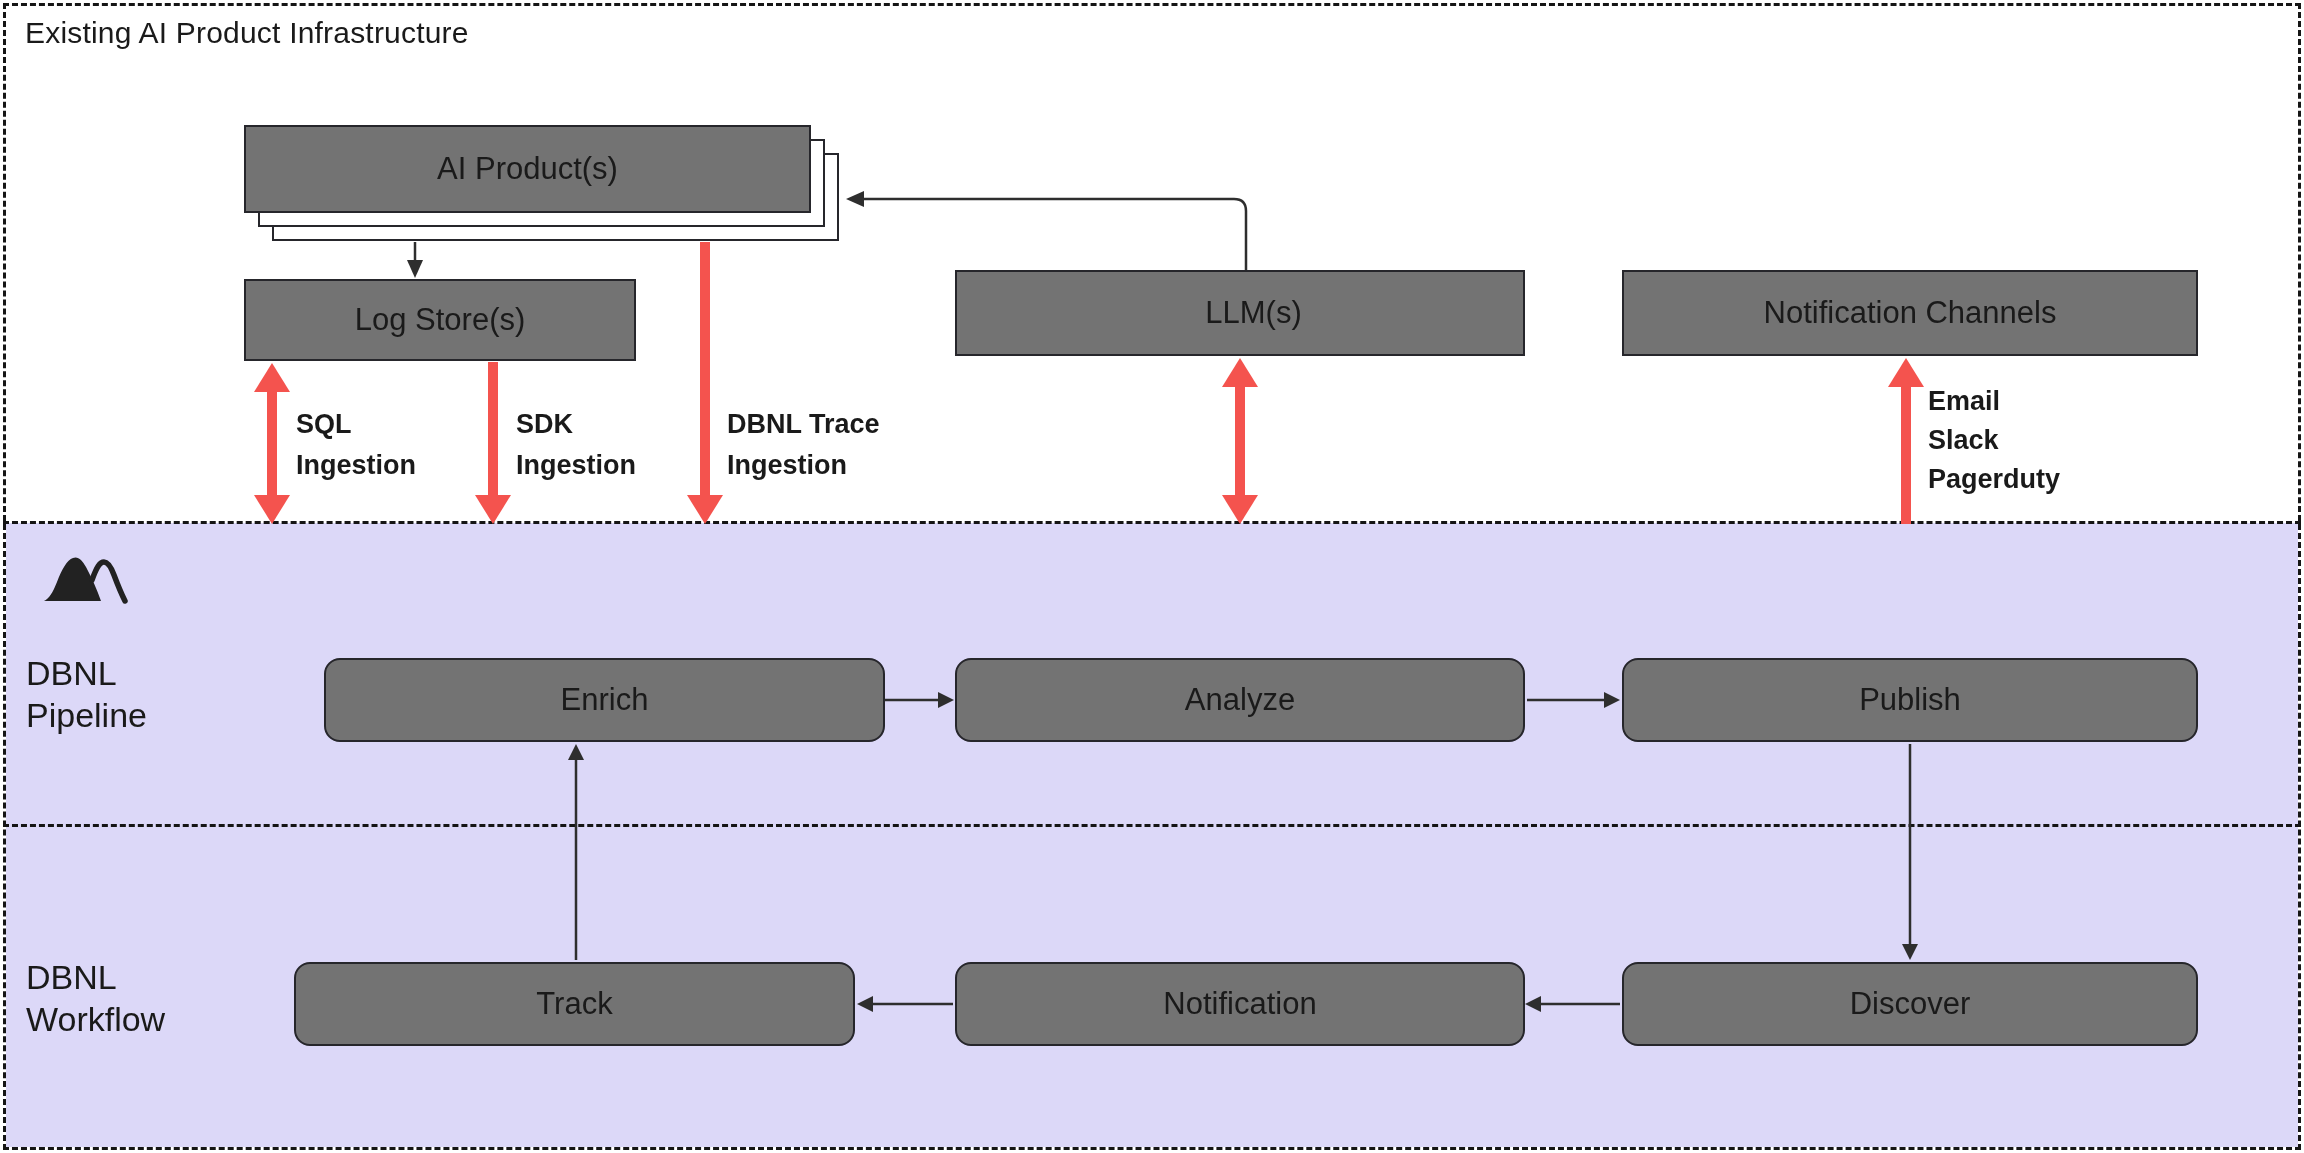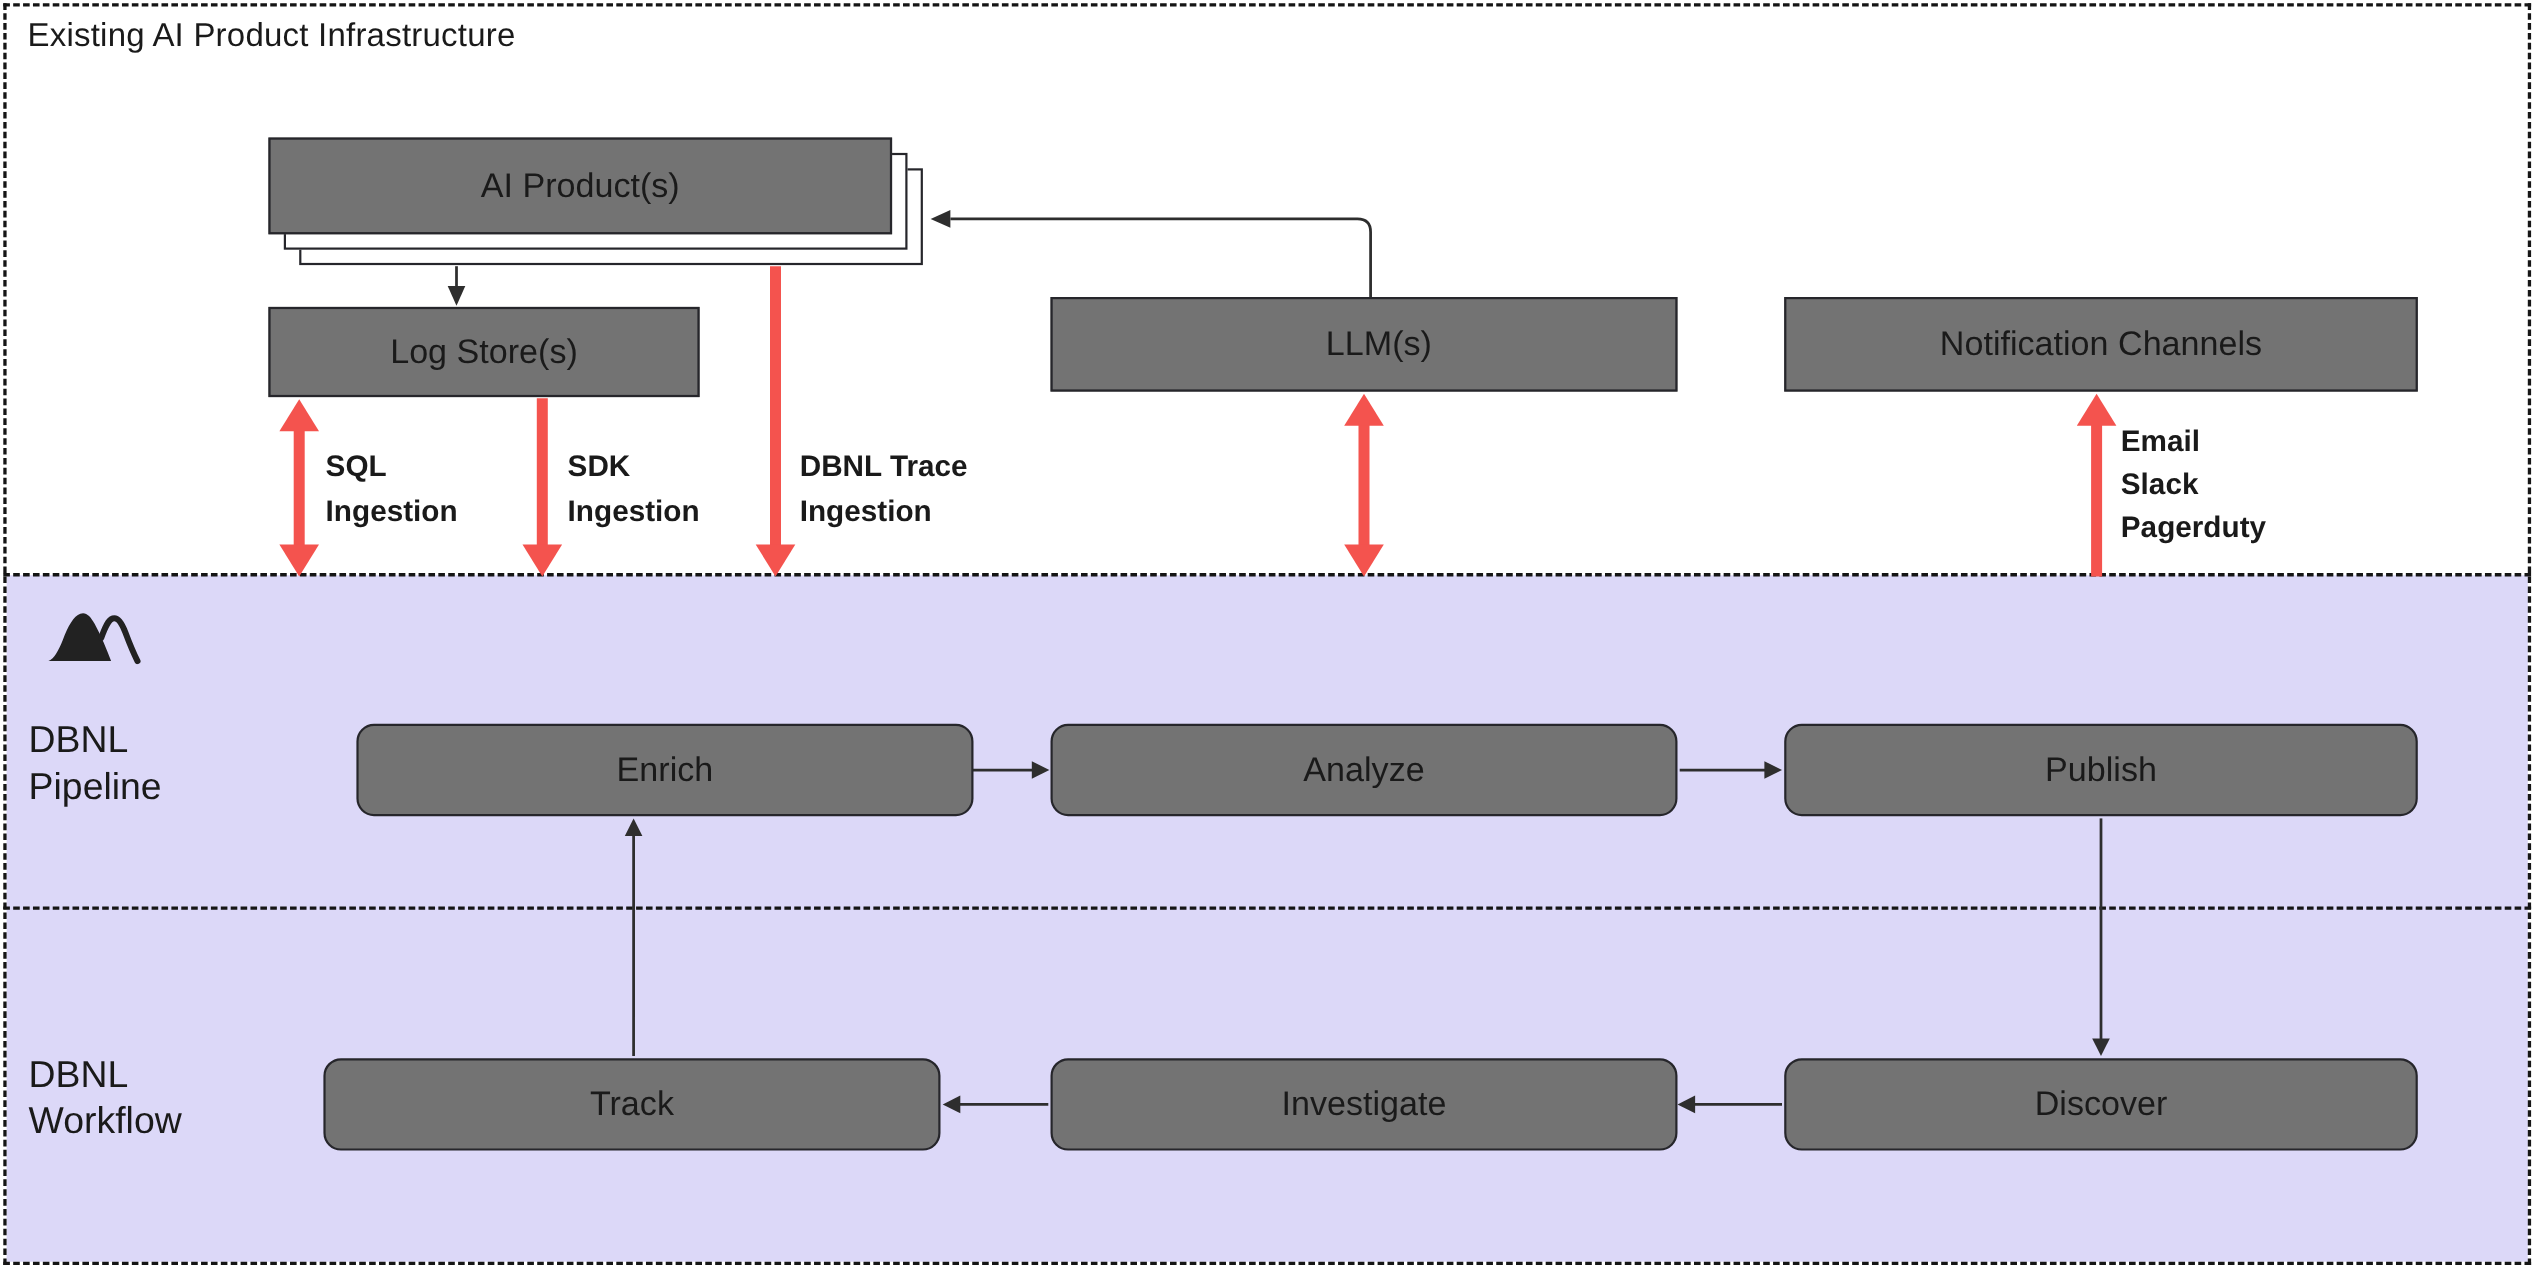--- a/index.html
+++ b/index.html
@@ -74,21 +74,21 @@
     <span>Analyze</span>
   </div>
   <div class="node rounded" style="left:1622px;top:658px;width:576px;height:84px;">
     <span>Publish</span>
   </div>
 
   <div class="node rounded" style="left:294px;top:962px;width:561px;height:84px;">
     <span>Track</span>
   </div>
   <div class="node rounded" style="left:955px;top:962px;width:570px;height:84px;">
-    <span>Investigate</span>
+    <span>Notification</span>
   </div>
   <div class="node rounded" style="left:1622px;top:962px;width:576px;height:84px;">
     <span>Discover</span>
   </div>
 
   <div class="flow-label" style="left:296px;top:404px;">
     <div>SQL</div>
     <div>Ingestion</div>
   </div>
   <div class="flow-label" style="left:516px;top:404px;">

